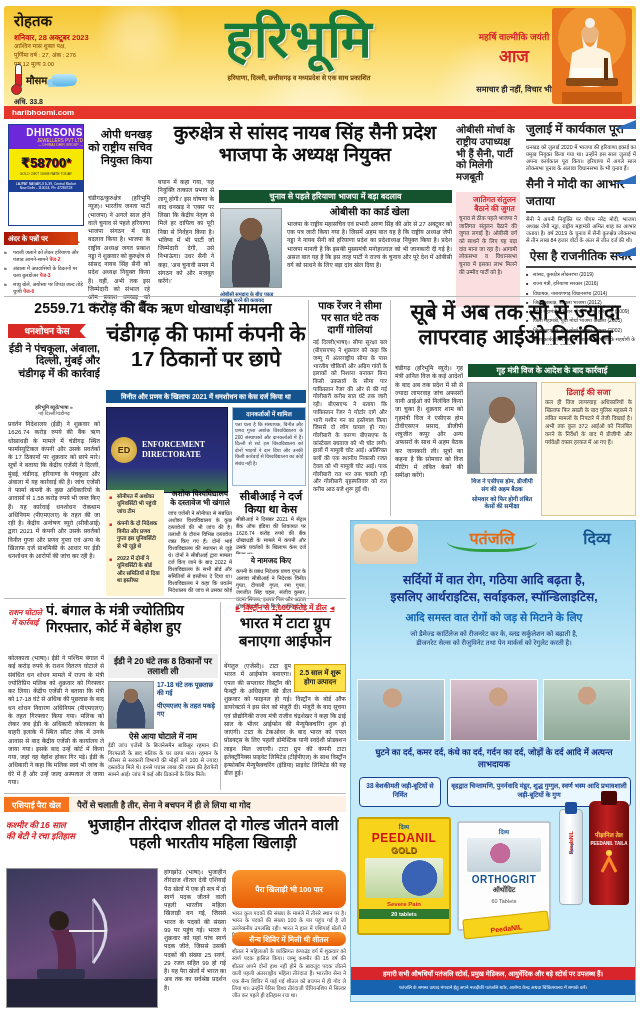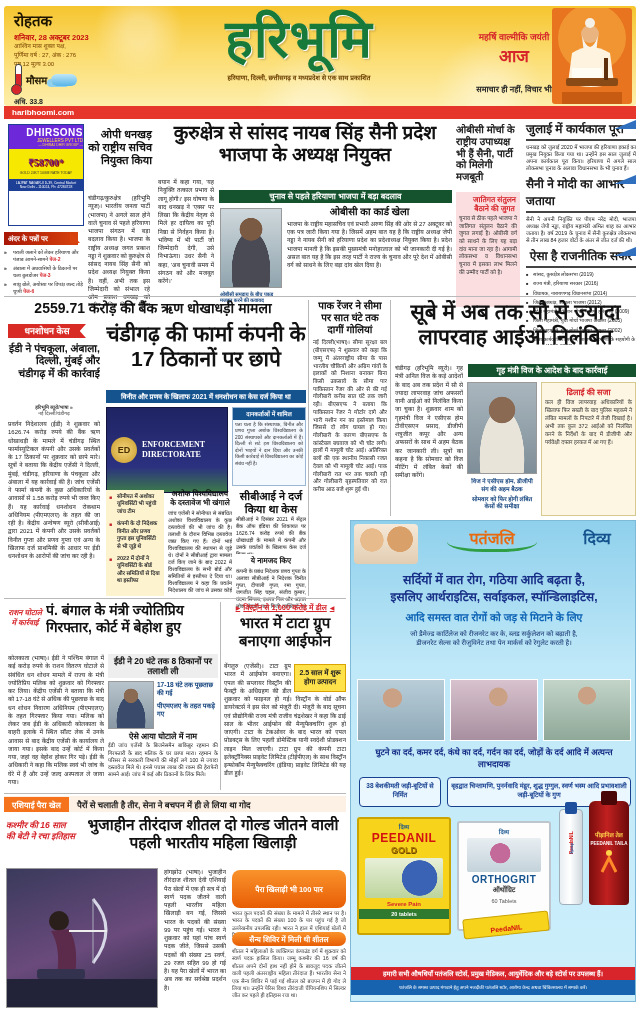--- a/index.html
+++ b/index.html
@@ -126,21 +126,21 @@
     <span>haribhoomi.com</span>
   </div>
 
   <div class="abs" style="left:8px;top:124px;width:76px;height:102px;border:1px solid #1e3f96;">
     <div style="background:#6d28d9;color:#fff;text-align:right;padding:2px 0;">
       <div class="b" style="font-size:10px;letter-spacing:0.5px;">DHIRSONS</div>
       <div style="font-size:4.5px;color:#ffd24a;">JEWELLERS PVT LTD</div>
       <div style="font-size:3.5px;color:#ffd24a;">— DHIRAJ DHIR GROUP —</div>
     </div>
     <div style="background:#f6e800;text-align:center;padding:6px 1px 4px 1px;">
-      <div class="b" style="font-size:10px;color:#701a75;text-shadow:1px 1px 0 #9a0b0b;font-family:Liberation Serif, serif;">₹58700*</div>
+      <div class="b" style="font-size:13px;color:#0f172a;text-shadow:1px 1px 0 #9a0b0b;">₹58700*</div>
       <div style="font-size:3.5px;color:#333;margin-top:2px;">GOLD 24KT 10GM RATE TODAY</div>
     </div>
     <div style="background:#1e3f96;color:#fff;text-align:center;padding:2px 1px;">
       <div style="font-size:3.4px;">LAJPAT NAGAR-II D-39, Central Market</div>
       <div style="font-size:3.4px;">New Delhi - 110024, Ph: 47284728</div>
     </div>
   </div>
 
   <div class="abs" style="left:4px;top:232px;width:80px;height:66px;">
     <div class="b" style="position:relative;background:linear-gradient(90deg,#a81605,#d8420e);color:#fff;font-size:7px;padding:2px 4px;width:66px;">अंदर के पन्नों पर</div>

